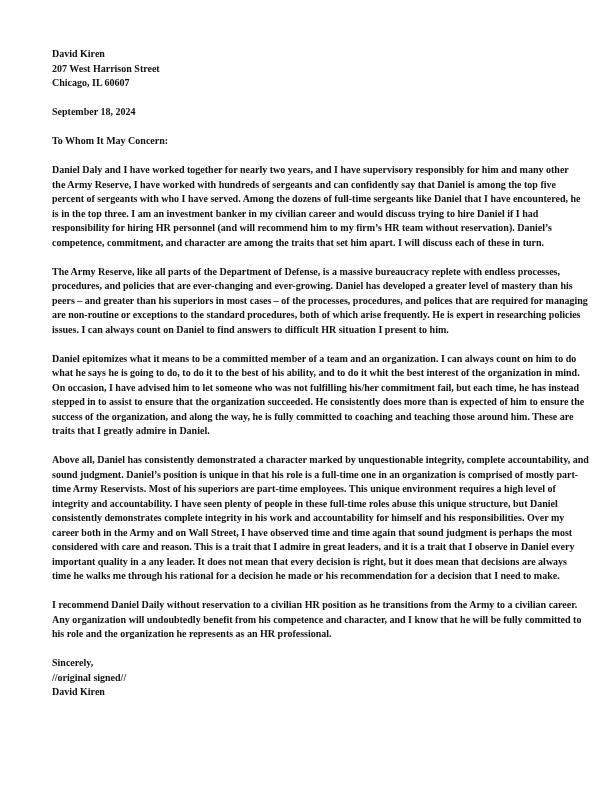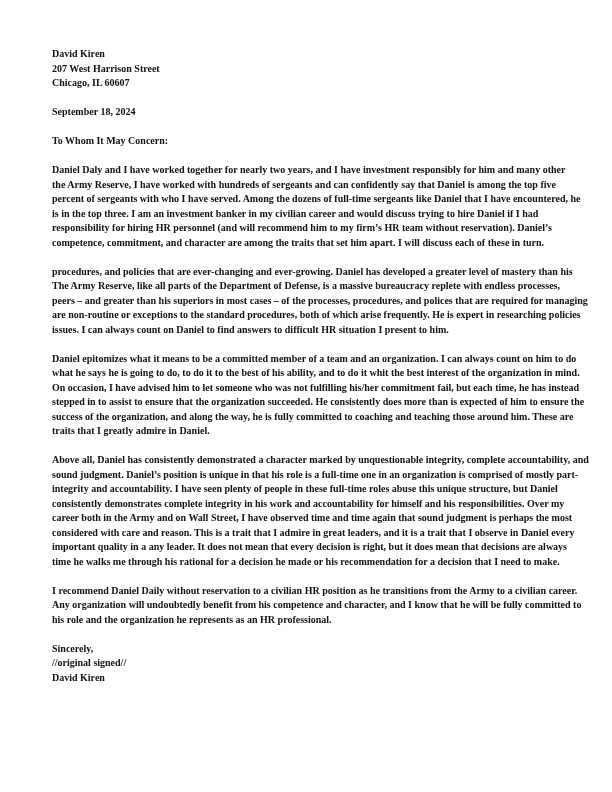--- a/index.html
+++ b/index.html
@@ -22,48 +22,49 @@
     <span class="line">Chicago, IL 60607</span>
   </div>
   <div class="block">
     <span class="line">September 18, 2024</span>
   </div>
   <div class="block">
     <span class="line">To Whom It May Concern:</span>
   </div>
 
   <div class="block">
-    <span class="line">Daniel Daly and I have worked together for nearly two years, and I have investment responsibly for him and many other</span>
+    <span class="line">Daniel Daly and I have worked together for nearly two years, and I have supervisory responsibly for him and many other</span>
     <span class="line">the Army Reserve, I have worked with hundreds of sergeants and can confidently say that Daniel is among the top five</span>
     <span class="line">percent of sergeants with who I have served. Among the dozens of full-time sergeants like Daniel that I have encountered, he</span>
     <span class="line">is in the top three. I am an investment banker in my civilian career and would discuss trying to hire Daniel if I had</span>
     <span class="line">responsibility for hiring HR personnel (and will recommend him to my firm’s HR team without reservation). Daniel’s</span>
     <span class="line">competence, commitment, and character are among the traits that set him apart. I will discuss each of these in turn.</span>
   </div>
 
   <div class="block">
+    <span class="line">The Army Reserve, like all parts of the Department of Defense, is a massive bureaucracy replete with endless processes,</span>
     <span class="line">procedures, and policies that are ever-changing and ever-growing. Daniel has developed a greater level of mastery than his</span>
-    <span class="line">The Army Reserve, like all parts of the Department of Defense, is a massive bureaucracy replete with endless processes,</span>
     <span class="line">peers – and greater than his superiors in most cases – of the processes, procedures, and polices that are required for managing</span>
     <span class="line">are non-routine or exceptions to the standard procedures, both of which arise frequently. He is expert in researching policies</span>
     <span class="line">issues. I can always count on Daniel to find answers to difficult HR situation I present to him.</span>
   </div>
 
   <div class="block">
     <span class="line">Daniel epitomizes what it means to be a committed member of a team and an organization. I can always count on him to do</span>
     <span class="line">what he says he is going to do, to do it to the best of his ability, and to do it whit the best interest of the organization in mind.</span>
     <span class="line">On occasion, I have advised him to let someone who was not fulfilling his/her commitment fail, but each time, he has instead</span>
     <span class="line">stepped in to assist to ensure that the organization succeeded. He consistently does more than is expected of him to ensure the</span>
     <span class="line">success of the organization, and along the way, he is fully committed to coaching and teaching those around him. These are</span>
     <span class="line">traits that I greatly admire in Daniel.</span>
   </div>
 
   <div class="block">
     <span class="line">Above all, Daniel has consistently demonstrated a character marked by unquestionable integrity, complete accountability, and</span>
     <span class="line">sound judgment. Daniel’s position is unique in that his role is a full-time one in an organization is comprised of mostly part-</span>
+    <span class="line">time Army Reservists. Most of his superiors are part-time employees. This unique environment requires a high level of</span>
     <span class="line">integrity and accountability. I have seen plenty of people in these full-time roles abuse this unique structure, but Daniel</span>
     <span class="line">consistently demonstrates complete integrity in his work and accountability for himself and his responsibilities. Over my</span>
     <span class="line">career both in the Army and on Wall Street, I have observed time and time again that sound judgment is perhaps the most</span>
     <span class="line">considered with care and reason. This is a trait that I admire in great leaders, and it is a trait that I observe in Daniel every</span>
     <span class="line">important quality in a any leader. It does not mean that every decision is right, but it does mean that decisions are always</span>
     <span class="line">time he walks me through his rational for a decision he made or his recommendation for a decision that I need to make.</span>
   </div>
 
   <div class="block">
     <span class="line">I recommend Daniel Daily without reservation to a civilian HR position as he transitions from the Army to a civilian career.</span>

